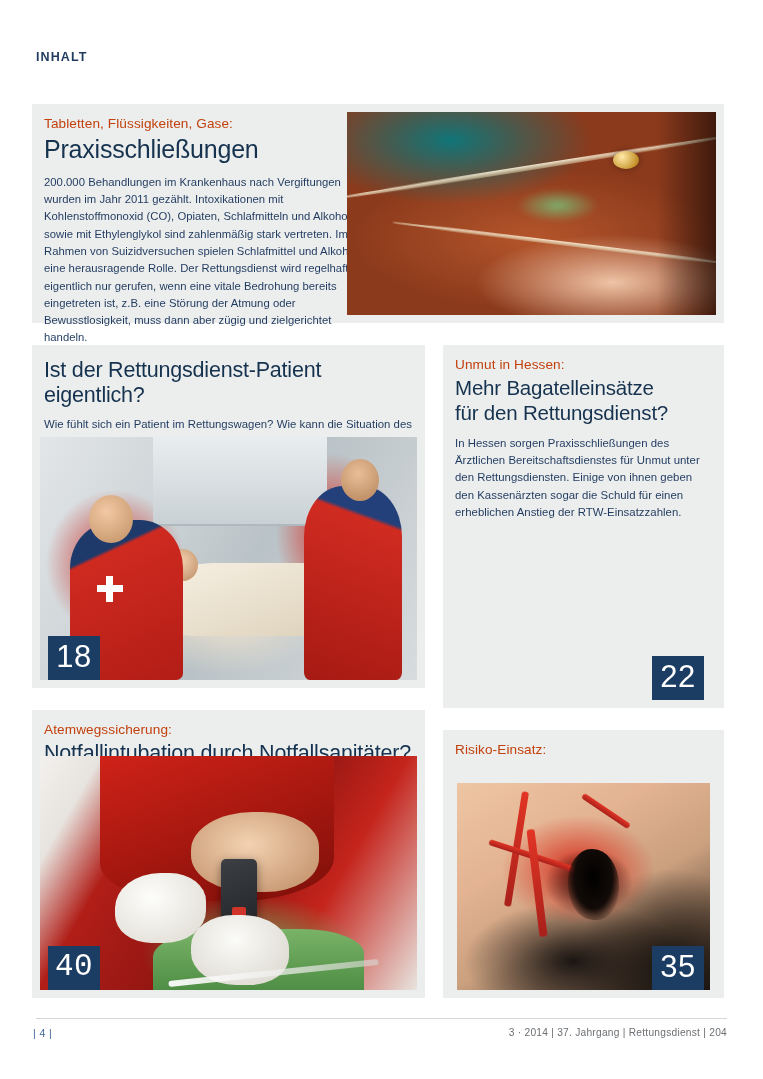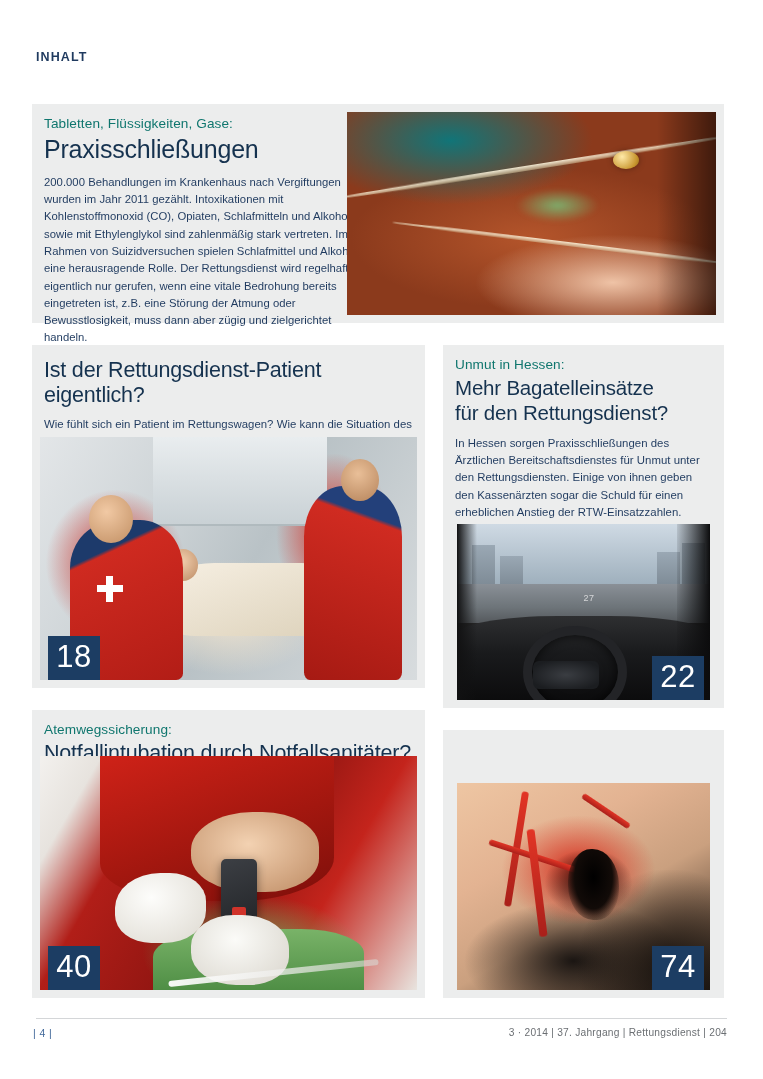--- a/index.html
+++ b/index.html
@@ -36,21 +36,21 @@
   .card {
     position: absolute;
     background: #eceded;
     box-sizing: border-box;
   }
   .card-inner {
     padding: 11px 12px 0 12px;
   }
   .eyebrow {
     font-size: 13.6px;
-    color: #0f766e;
+    color: #c2410c;
     line-height: 1.35;
     letter-spacing: .1px;
   }
   .headline {
     font-size: 21.5px;
     color: #15324f;
     line-height: 1.18;
     letter-spacing: -.2px;
     margin-top: 2px;
     white-space: pre-line;
@@ -367,64 +367,51 @@
   <div class="pagebadge" style="left:48px; top:636px; width:52px; height:44px;">18</div>
 
   <div class="card" style="left:443px; top:345px; width:281px; height:363px;">
     <div class="card-inner">
       <div class="eyebrow">Unmut in Hessen:</div>
       <div class="headline small">Mehr Bagatelleinsätze
 für den Rettungsdienst?</div>
       <div class="dek" style="margin-top:10px;">In Hessen sorgen Praxisschließungen des Ärztlichen Bereitschaftsdienstes für Unmut unter den Rettungsdiensten. Einige von ihnen geben den Kassenärzten sogar die Schuld für einen erheblichen Anstieg der RTW-Einsatzzahlen.</div>
     </div>
   </div>
-  <div class="photo ph3" style="left:457px; top:524px; width:253px; height:176px;">
-    <div class="sky"></div>
-    <div class="bldg b1"></div>
-    <div class="bldg b2"></div>
-    <div class="bldg b3"></div>
-    <div class="bldg b4"></div>
-    <div class="road"></div>
-    <div class="tag">27</div>
-    <div class="dash"></div>
-    <div class="wheel"></div>
-    <div class="cluster"></div>
-    <div class="pillar"></div>
-    <div class="pillarL"></div>
-  </div>
   <div class="pagebadge" style="left:652px; top:656px; width:52px; height:44px;">22</div>
 
   <div class="card" style="left:32px; top:710px; width:393px; height:288px;">
     <div class="card-inner">
       <div class="eyebrow">Atemwegssicherung:</div>
       <div class="headline">Notfallintubation durch Notfallsanitäter?</div>
     </div>
   </div>
   <div class="photo ph4" style="left:40px; top:756px; width:377px; height:234px;">
     <div class="jacket"></div>
     <div class="face"></div>
     <div class="drape"></div>
     <div class="gloveL"></div>
     <div class="scope"></div>
     <div class="gloveR"></div>
     <div class="tubing"></div>
   </div>
-  <div class="pagebadge" style="left:48px; top:946px; width:52px; height:44px;">40</div>
+  <div class="pagebadge" style="left:48px; top:946px; width:52px; height:44px;font-family:Liberation Mono, monospace;">40</div>
 
   <div class="card" style="left:443px; top:730px; width:281px; height:268px;">
     <div class="card-inner">
+      <div class="eyebrow">Risiko-Einsatz:</div>
     </div>
   </div>
   <div class="photo ph5" style="left:457px; top:783px; width:253px; height:207px;">
     <div class="streak s1"></div>
     <div class="streak s2"></div>
     <div class="streak s3"></div>
     <div class="streak s4"></div>
     <div class="wound"></div>
     <div class="hair"></div>
   </div>
-  <div class="pagebadge" style="left:652px; top:946px; width:52px; height:44px;">74</div>
+  <div class="pagebadge" style="left:652px; top:946px; width:52px; height:44px;">35</div>
 
   <div class="footrule"></div>
   <div class="foot-left">| 4 |</div>
   <div class="foot-right">3 · 2014  |  37. Jahrgang  |  Rettungsdienst  |  204</div>
 
 </div>
 
 </body></html>

